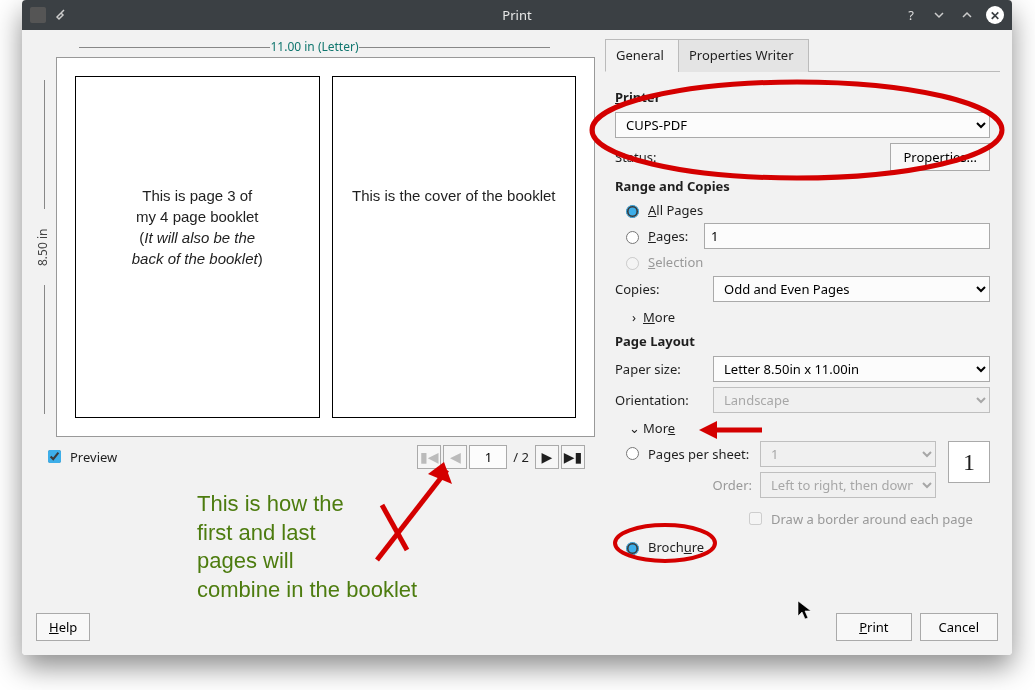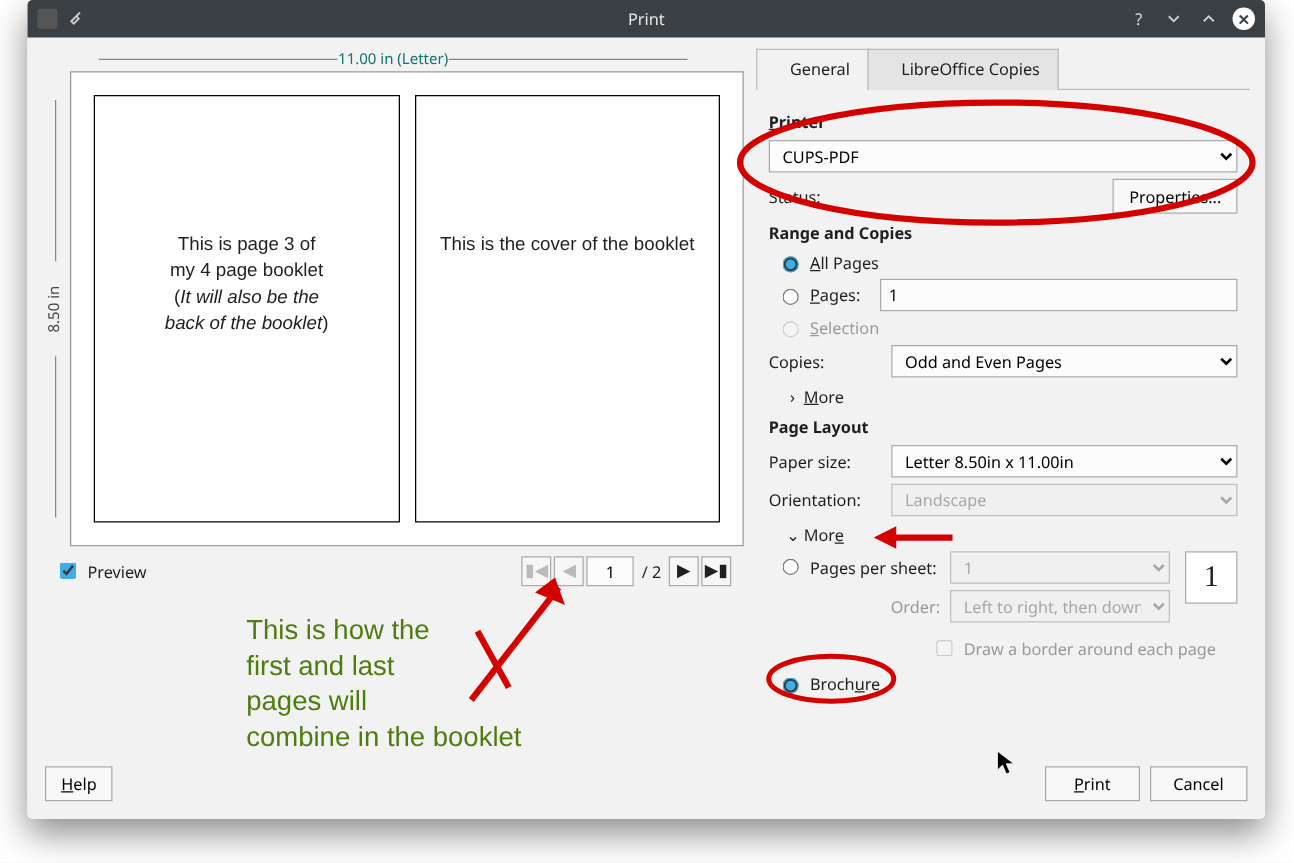--- a/index.html
+++ b/index.html
@@ -116,21 +116,21 @@
   .page-content { margin-top: 90px; }
   .page-content em { font-style: italic; }
   
   
   .rightpane { width: 395px; display:flex; flex-direction:column; }
   .tabs {
     display:flex;
     border-bottom:1px solid #bbb;
   }
   .tab {
-    padding: 6px 14px 7px 26px;
+    padding: 6px 14px 7px 10px;
     border:1px solid #bbb;
     border-bottom:none;
     background:#e4e4e4;
     margin-right:-1px;
     position:relative;
     top:1px;
     cursor:pointer;
     font-size:13px;
   }
   .tab.active {
@@ -293,21 +293,21 @@
             <span style="margin:0 4px">/ 2</span>
             <div class="pbtn">▶</div>
             <div class="pbtn">▶▮</div>
           </div>
         </div>
       </div>
 
       <div class="rightpane">
         <div class="tabs">
           <div class="tab active">General</div>
-          <div class="tab">LibreOffice Copies</div>
+          <div class="tab">Properties Writer</div>
         </div>
         <div class="settings">
           <div class="section-title"><u>P</u>rinter</div>
           <div class="row">
             <select class="wide">
               <option>CUPS-PDF</option>
             </select>
           </div>
           <div class="row">
             <span class="lbl">Status:</span>

